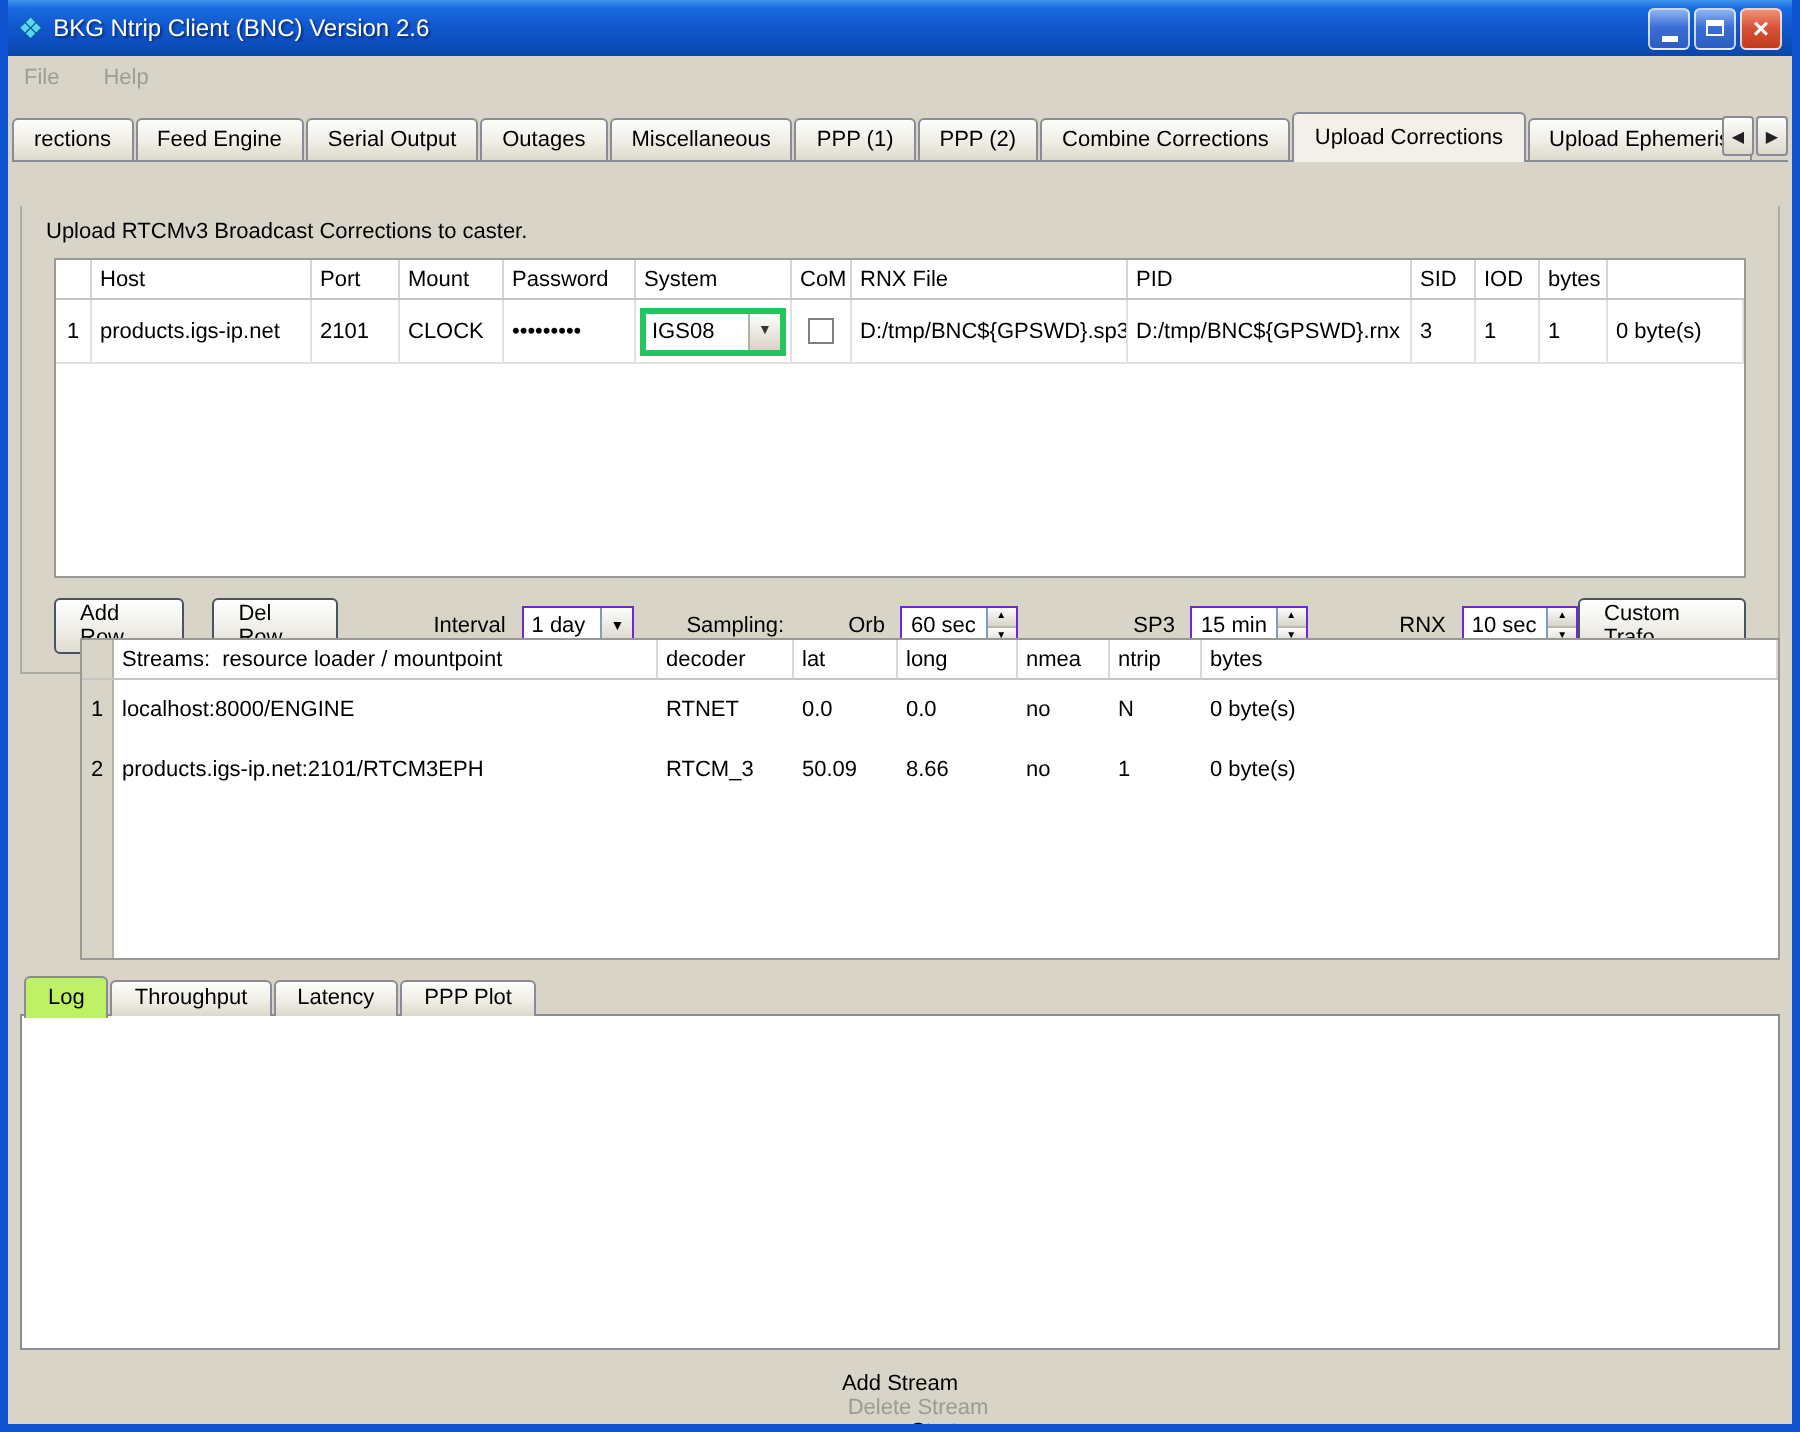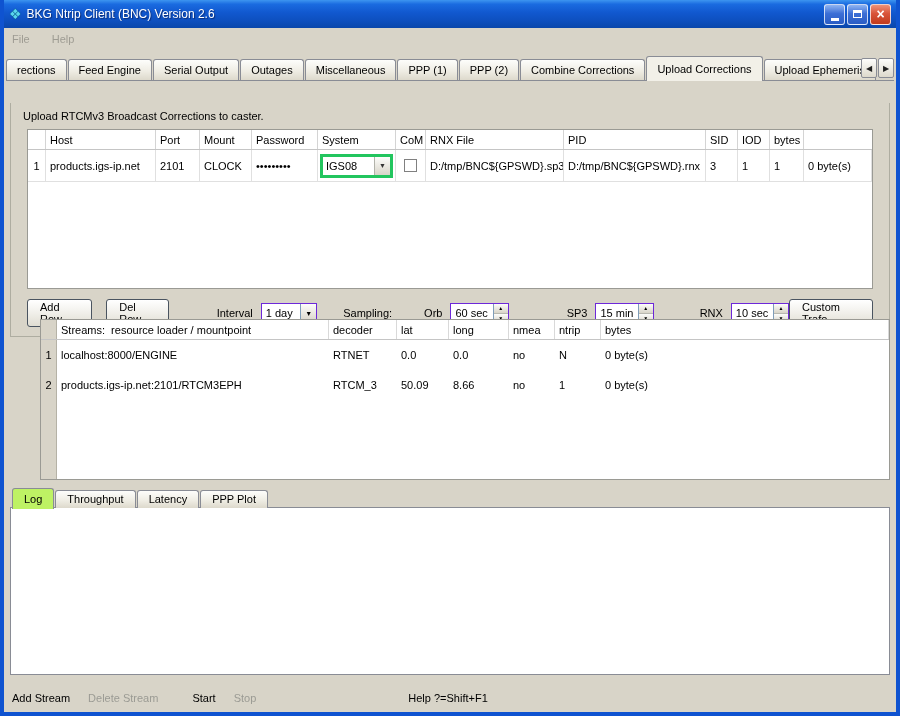--- a/index.html
+++ b/index.html
@@ -149,21 +149,21 @@
   }
   .btab.active{ height:21px; line-height:20px; background:#bef264; margin-bottom:-1px; }
   .log-box{
     position:absolute; left:6px; right:6px; top:507px; height:168px;
     background:#fff; border:1px solid #898c95;
   }
 
   
   .statusbar{
     position:absolute; left:0; right:0; bottom:2px; height:24px;
-    display:flex; align-items:center; padding:0 8px;
+    display:flex; align-items:center; padding:0 8px;flex-direction:column;
   }
   .sb-item{ white-space:nowrap; cursor:default; }
   .sb-item.disabled{ color:#9b9b94; }
   .sb-gap-s{ margin-left:18px; }
   .sb-gap-m{ margin-left:34px; }
   .sb-help{ margin-left:152px; }
 </style>
 </head>
 <body>
 

